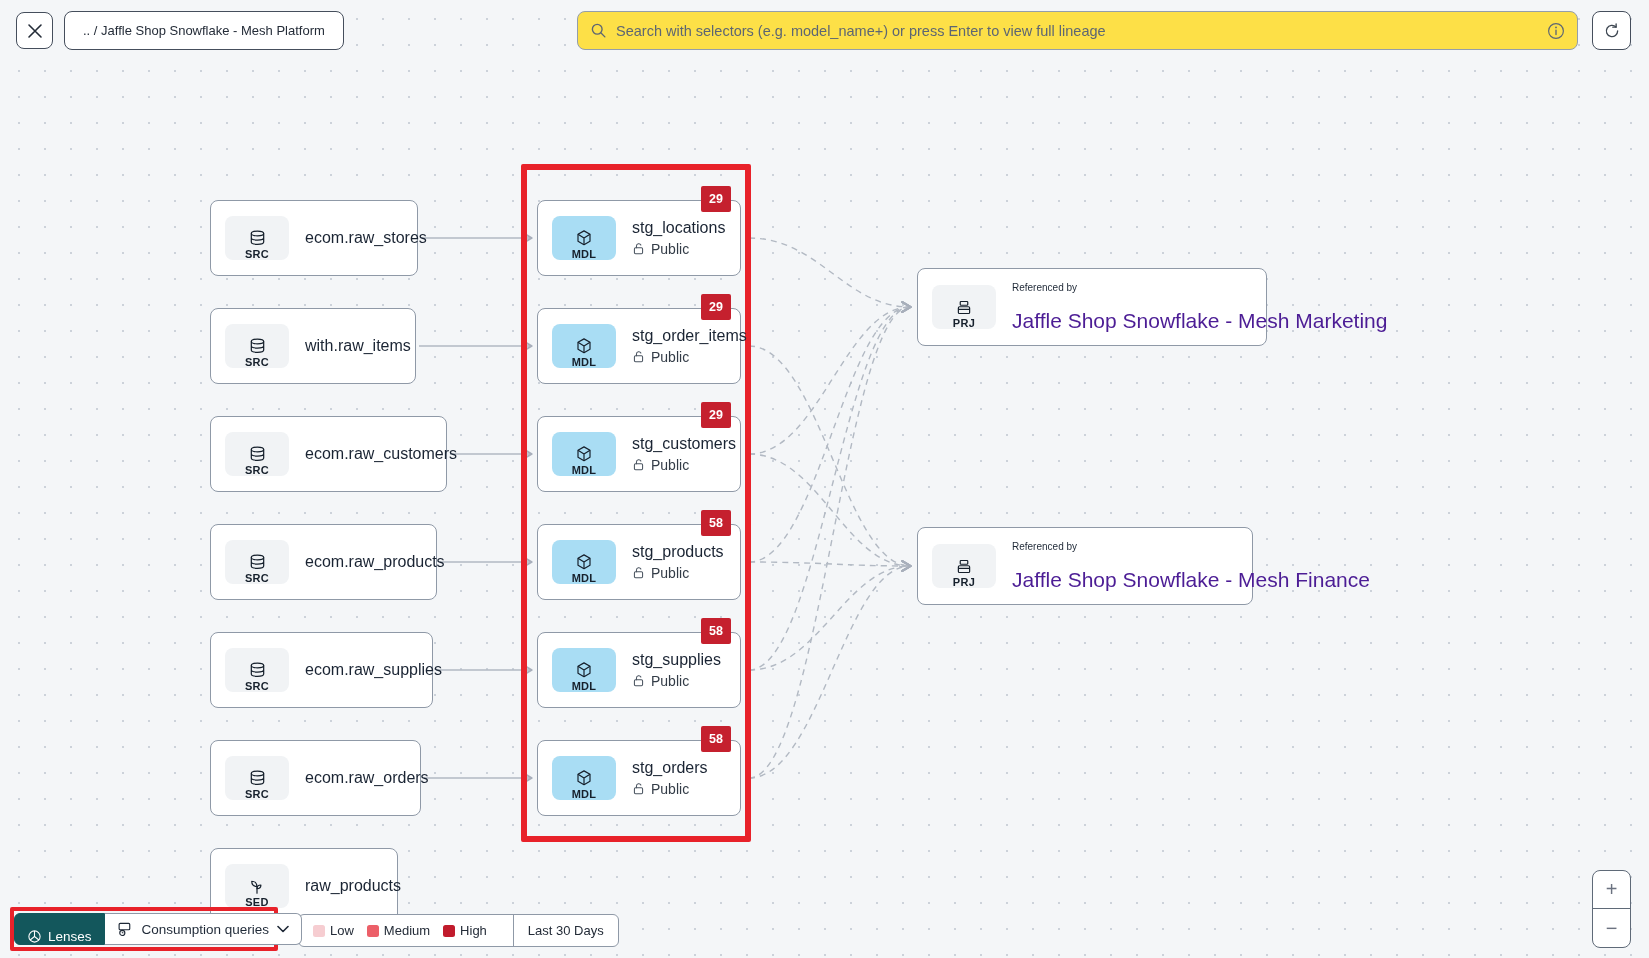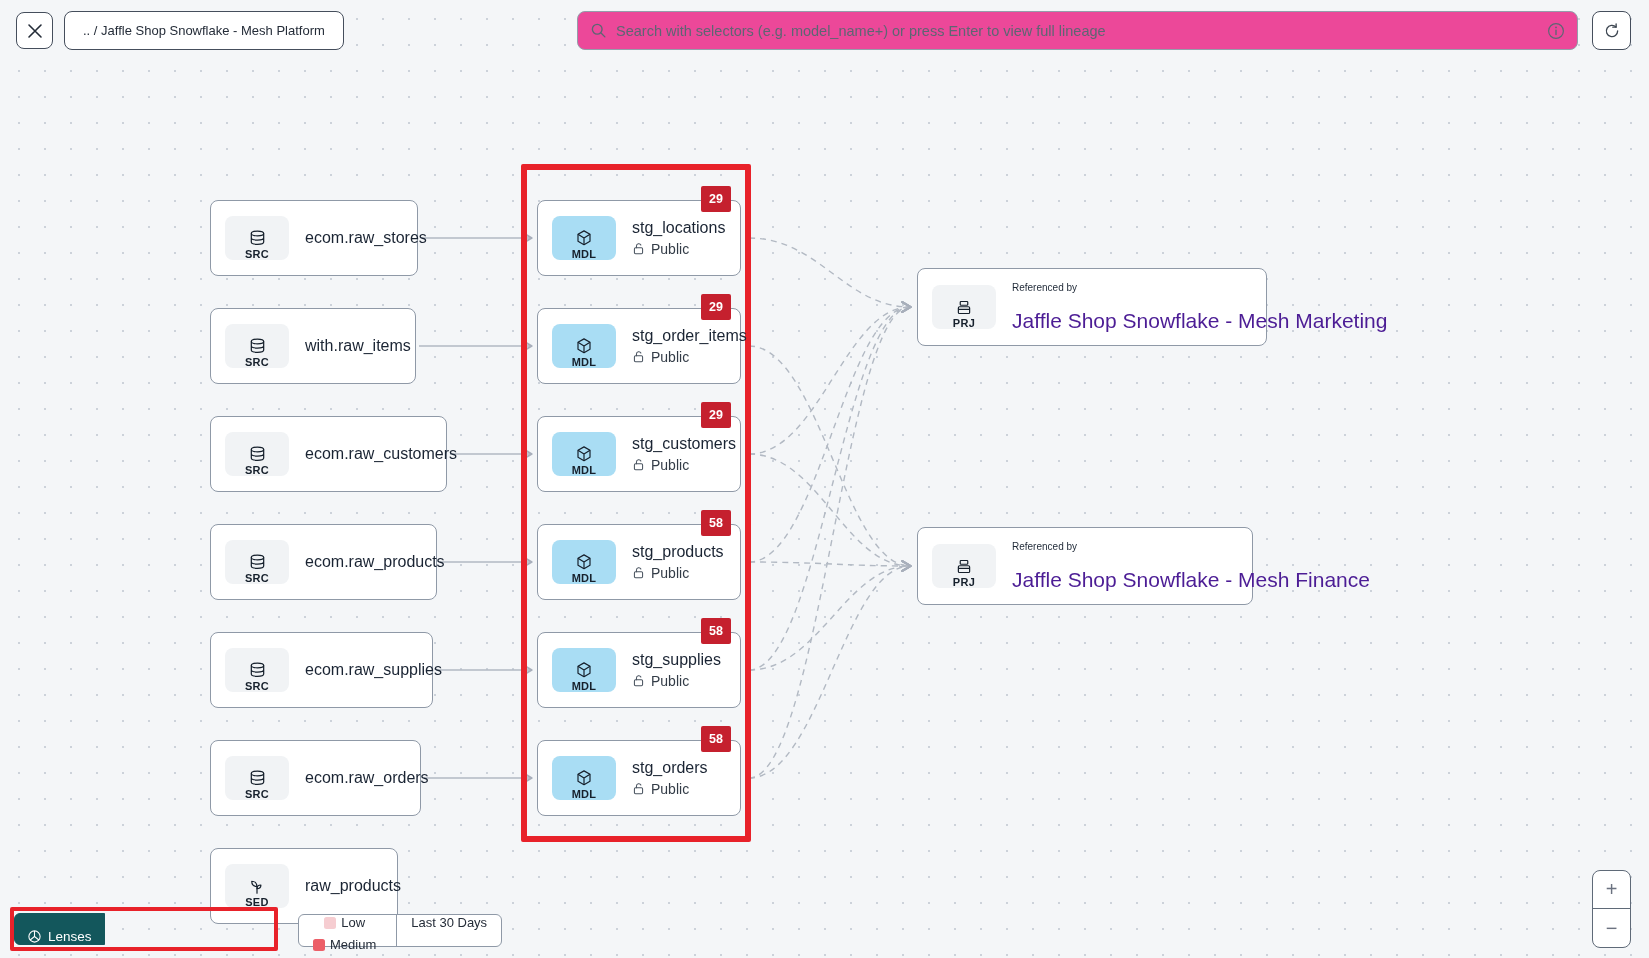--- a/index.html
+++ b/index.html
@@ -11,21 +11,21 @@
 
   
   .btn-square { position:absolute; background:#fff; border:1.5px solid #454e5c;
     border-radius:8px; display:flex; align-items:center; justify-content:center;
     cursor:pointer; }
   .close-btn { left:16px; top:12px; width:37px; height:37px; }
   .breadcrumb { position:absolute; left:64px; top:11px; height:39px; padding:4px 18px;
     background:#fff; border:1.5px solid #454e5c; border-radius:8px;
     display:flex; align-items:center; font-size:13px; color:#242c38; }
   .searchbar { position:absolute; left:577px; top:11px; width:1001px; height:39px;
-    background:#ec4899; border:1.5px solid #949eab; border-radius:8px;
+    background:#fde047; border:1.5px solid #949eab; border-radius:8px;
     display:flex; align-items:center; padding:12px 12px; gap:9px; }
   .searchbar input { flex:1; border:none; outline:none; font-size:14.5px;
     color:#242c38; background:transparent; font-family:"Liberation Sans",sans-serif; }
   .searchbar input::placeholder { color:#5d6673; opacity:1; }
   .refresh-btn { left:1592px; top:11px; width:39px; height:39px; }
 
   
   .edges { position:absolute; left:0; top:0; width:1649px; height:958px; z-index:1; }
   .node { position:absolute; z-index:3; background:#fff; border:1.5px solid #8f99a7;
     border-radius:8px; display:flex; align-items:center; gap:16px;
@@ -59,21 +59,21 @@
     gap:6px; padding:0 12px; font-size:13.5px; border-radius:6px 0 0 6px;
     border:1.5px solid #13575c; cursor:pointer; }
   .consumption-btn { background:#fff; border:1.5px solid #8f99a7; border-left:none;
     border-radius:0 6px 6px 0; display:flex; align-items:center; gap:8px;
     padding:0 12px; font-size:13.5px; color:#1f2937; cursor:pointer; }
 
   .legend-bar { position:absolute; left:298px; top:914px; height:33px; z-index:10;
     background:#fff; border:1.5px solid #8f99a7; border-radius:6px;
     display:flex; align-items:center; }
   .legend-section { display:flex; align-items:center; gap:7px; padding:0 14px;
-    font-size:13px; color:#242c38; height:100%;flex-direction:column; }
+    font-size:13px; color:#242c38; height:100%; }
   .legend-section + .legend-section { border-left:1.5px solid #8f99a7; }
   .swatch { width:12px; height:12px; border-radius:2.5px; display:inline-block; }
   .legend-item { display:flex; align-items:center; gap:5px; margin-right:6px; }
   .legend-item:last-child { margin-right:12px; }
 
   
   .zoom-ctl { position:absolute; left:1592px; top:870px; width:39px; z-index:10;
     background:#fff; border:1.5px solid #5f6a78; border-radius:8px; overflow:hidden; }
   .zoom-btn { height:38px; display:flex; align-items:center; justify-content:center;
     font-size:20px; color:#6b7280; cursor:pointer; }
@@ -378,20 +378,31 @@
 
 <div class="red-box lens-red-box"></div>
 <div class="lens-bar">
   <div class="lenses-btn">
     <svg class="ic" width="15" height="15" viewBox="0 0 24 24">
         <circle cx="12" cy="12" r="9" fill="none" stroke="#fff" stroke-width="1.7"></circle>
         <path d="M12 3v9l7 5.6M12 12L5 17.6" fill="none" stroke="#fff" stroke-width="1.7"></path>
       </svg>
     <span>Lenses</span>
   </div>
+  <div class="consumption-btn">
+    <svg class="ic" width="17" height="16" viewBox="0 0 24 22">
+        <rect x="3" y="3" width="15" height="9" rx="1.5" fill="none" stroke="#1f2937" stroke-width="1.6"></rect>
+        <circle cx="7.5" cy="16.5" r="3.6" fill="none" stroke="#1f2937" stroke-width="1.6"></circle>
+        <path d="M7.5 14.8v1.7h1.6" fill="none" stroke="#1f2937" stroke-width="1.3"></path>
+      </svg>
+    <span>Consumption queries</span>
+    <svg class="ic" width="12" height="8" viewBox="0 0 12 8">
+        <path d="M1 1.5l5 5 5-5" fill="none" stroke="#1f2937" stroke-width="1.6" stroke-linecap="round" stroke-linejoin="round"></path>
+      </svg>
+  </div>
 </div>
 
 <div class="legend-bar">
   <div class="legend-section">
     <span class="legend-item">
       <span class="swatch" style="background: rgb(246, 205, 209);"></span>
       <span>Low</span>
     </span>
     <span class="legend-item">
       <span class="swatch" style="background: rgb(236, 95, 104);"></span>

